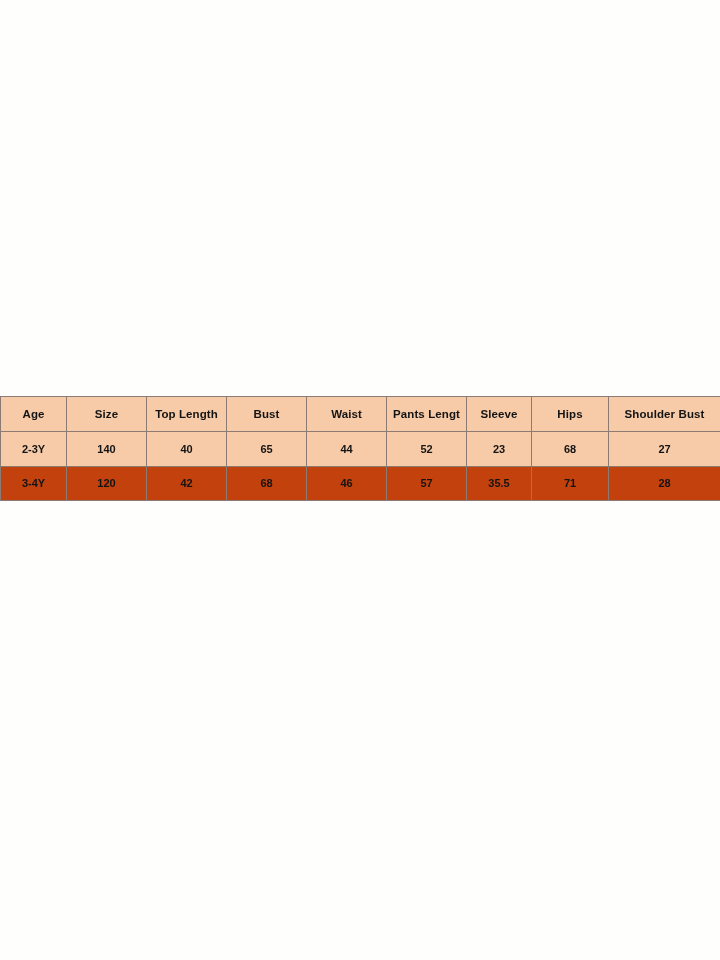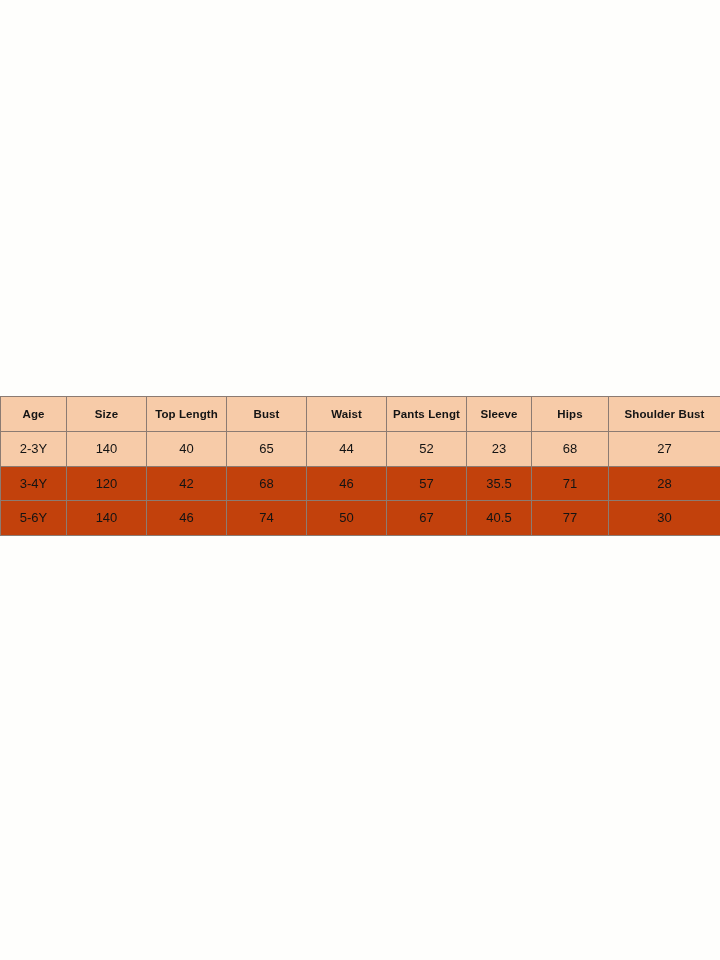--- a/index.html
+++ b/index.html
@@ -48,22 +48,22 @@
   table.size-chart thead th {
     height: 34px;
     font-weight: bold;
     font-size: 11.5px;
     letter-spacing: 0.1px;
     background: #f7cba8;
   }
 
   table.size-chart tbody td {
     height: 33.5px;
-    font-weight: normal;
-    font-size: 13px;
+    font-weight: bold;
+    font-size: 11px;
     margin-left: 7px;
   }
 
   table.size-chart tbody tr.row-dark td {
     background: #f7cba8;
   }
   table.size-chart tbody tr.row-light td {
     background: #c2410c;
   }
 
@@ -123,26 +123,15 @@
         <td>3-4Y</td>
         <td>120</td>
         <td>42</td>
         <td>68</td>
         <td>46</td>
         <td>57</td>
         <td>35.5</td>
         <td>71</td>
         <td>28</td>
       </tr>
-      <tr class="row-light">
-        <td>5-6Y</td>
-        <td>140</td>
-        <td>46</td>
-        <td>74</td>
-        <td>50</td>
-        <td>67</td>
-        <td>40.5</td>
-        <td>77</td>
-        <td>30</td>
-      </tr>
     </tbody>
   </table>
 </div>
 
 </body></html>

